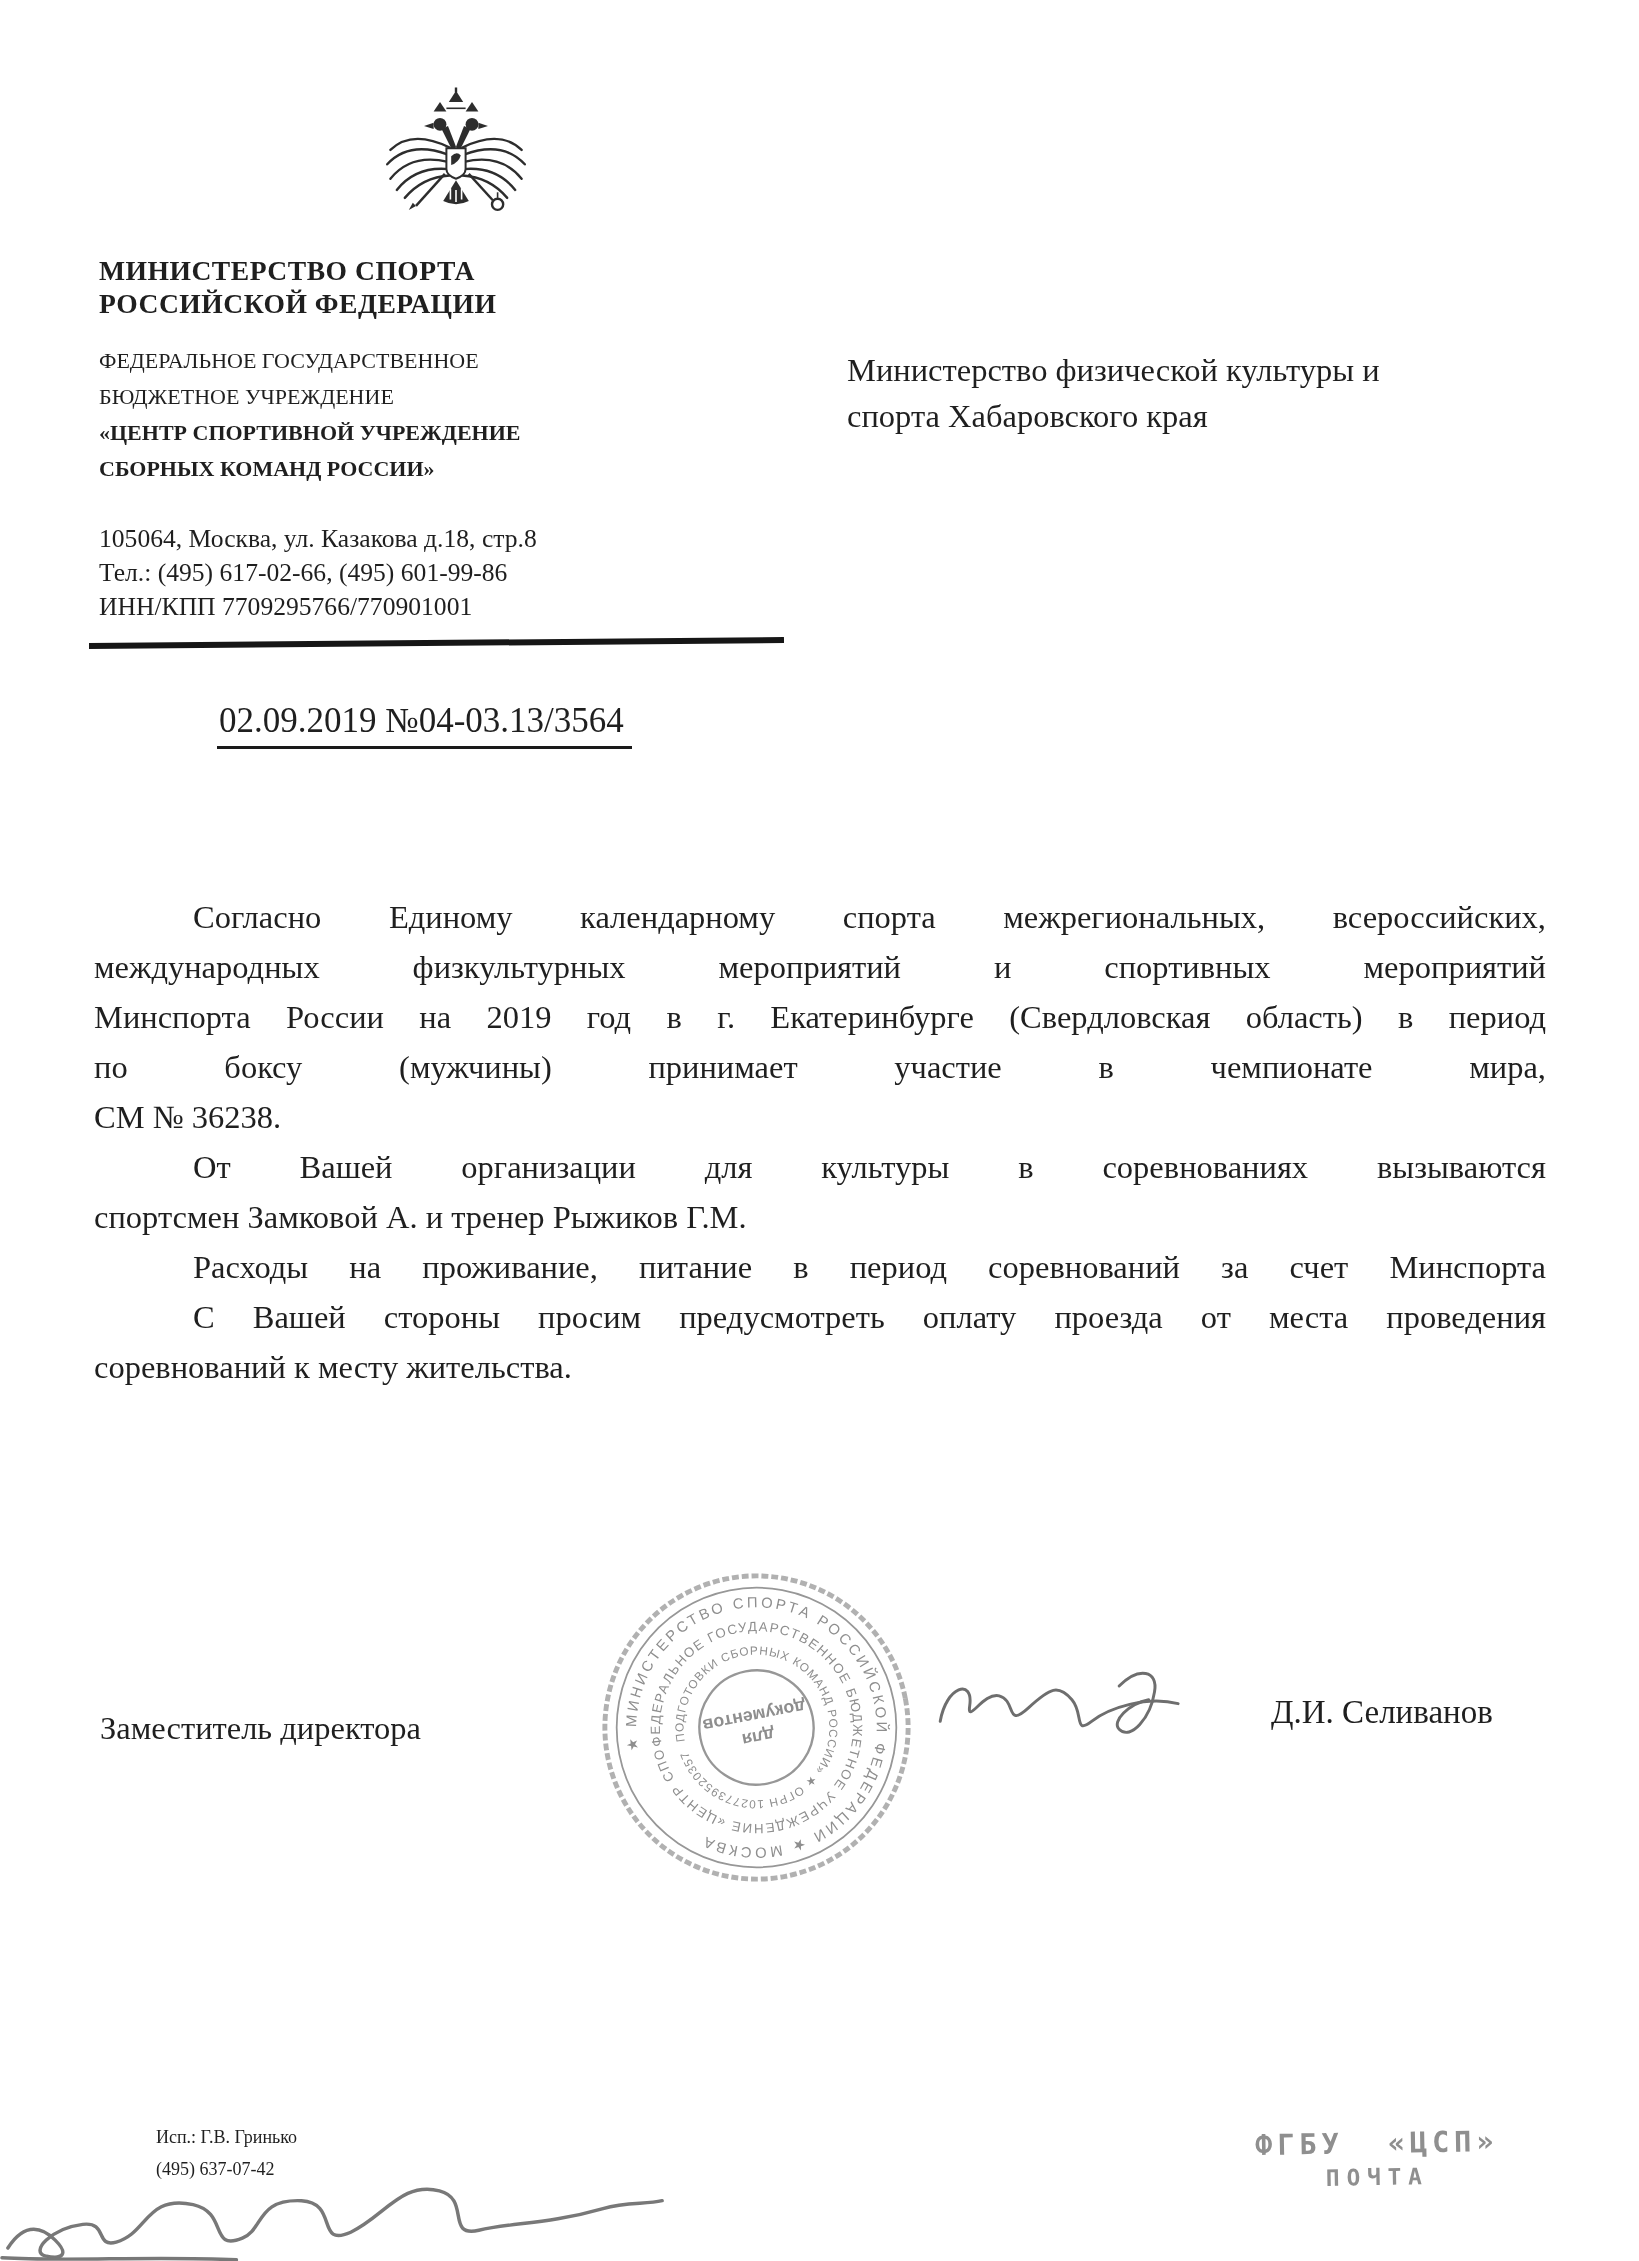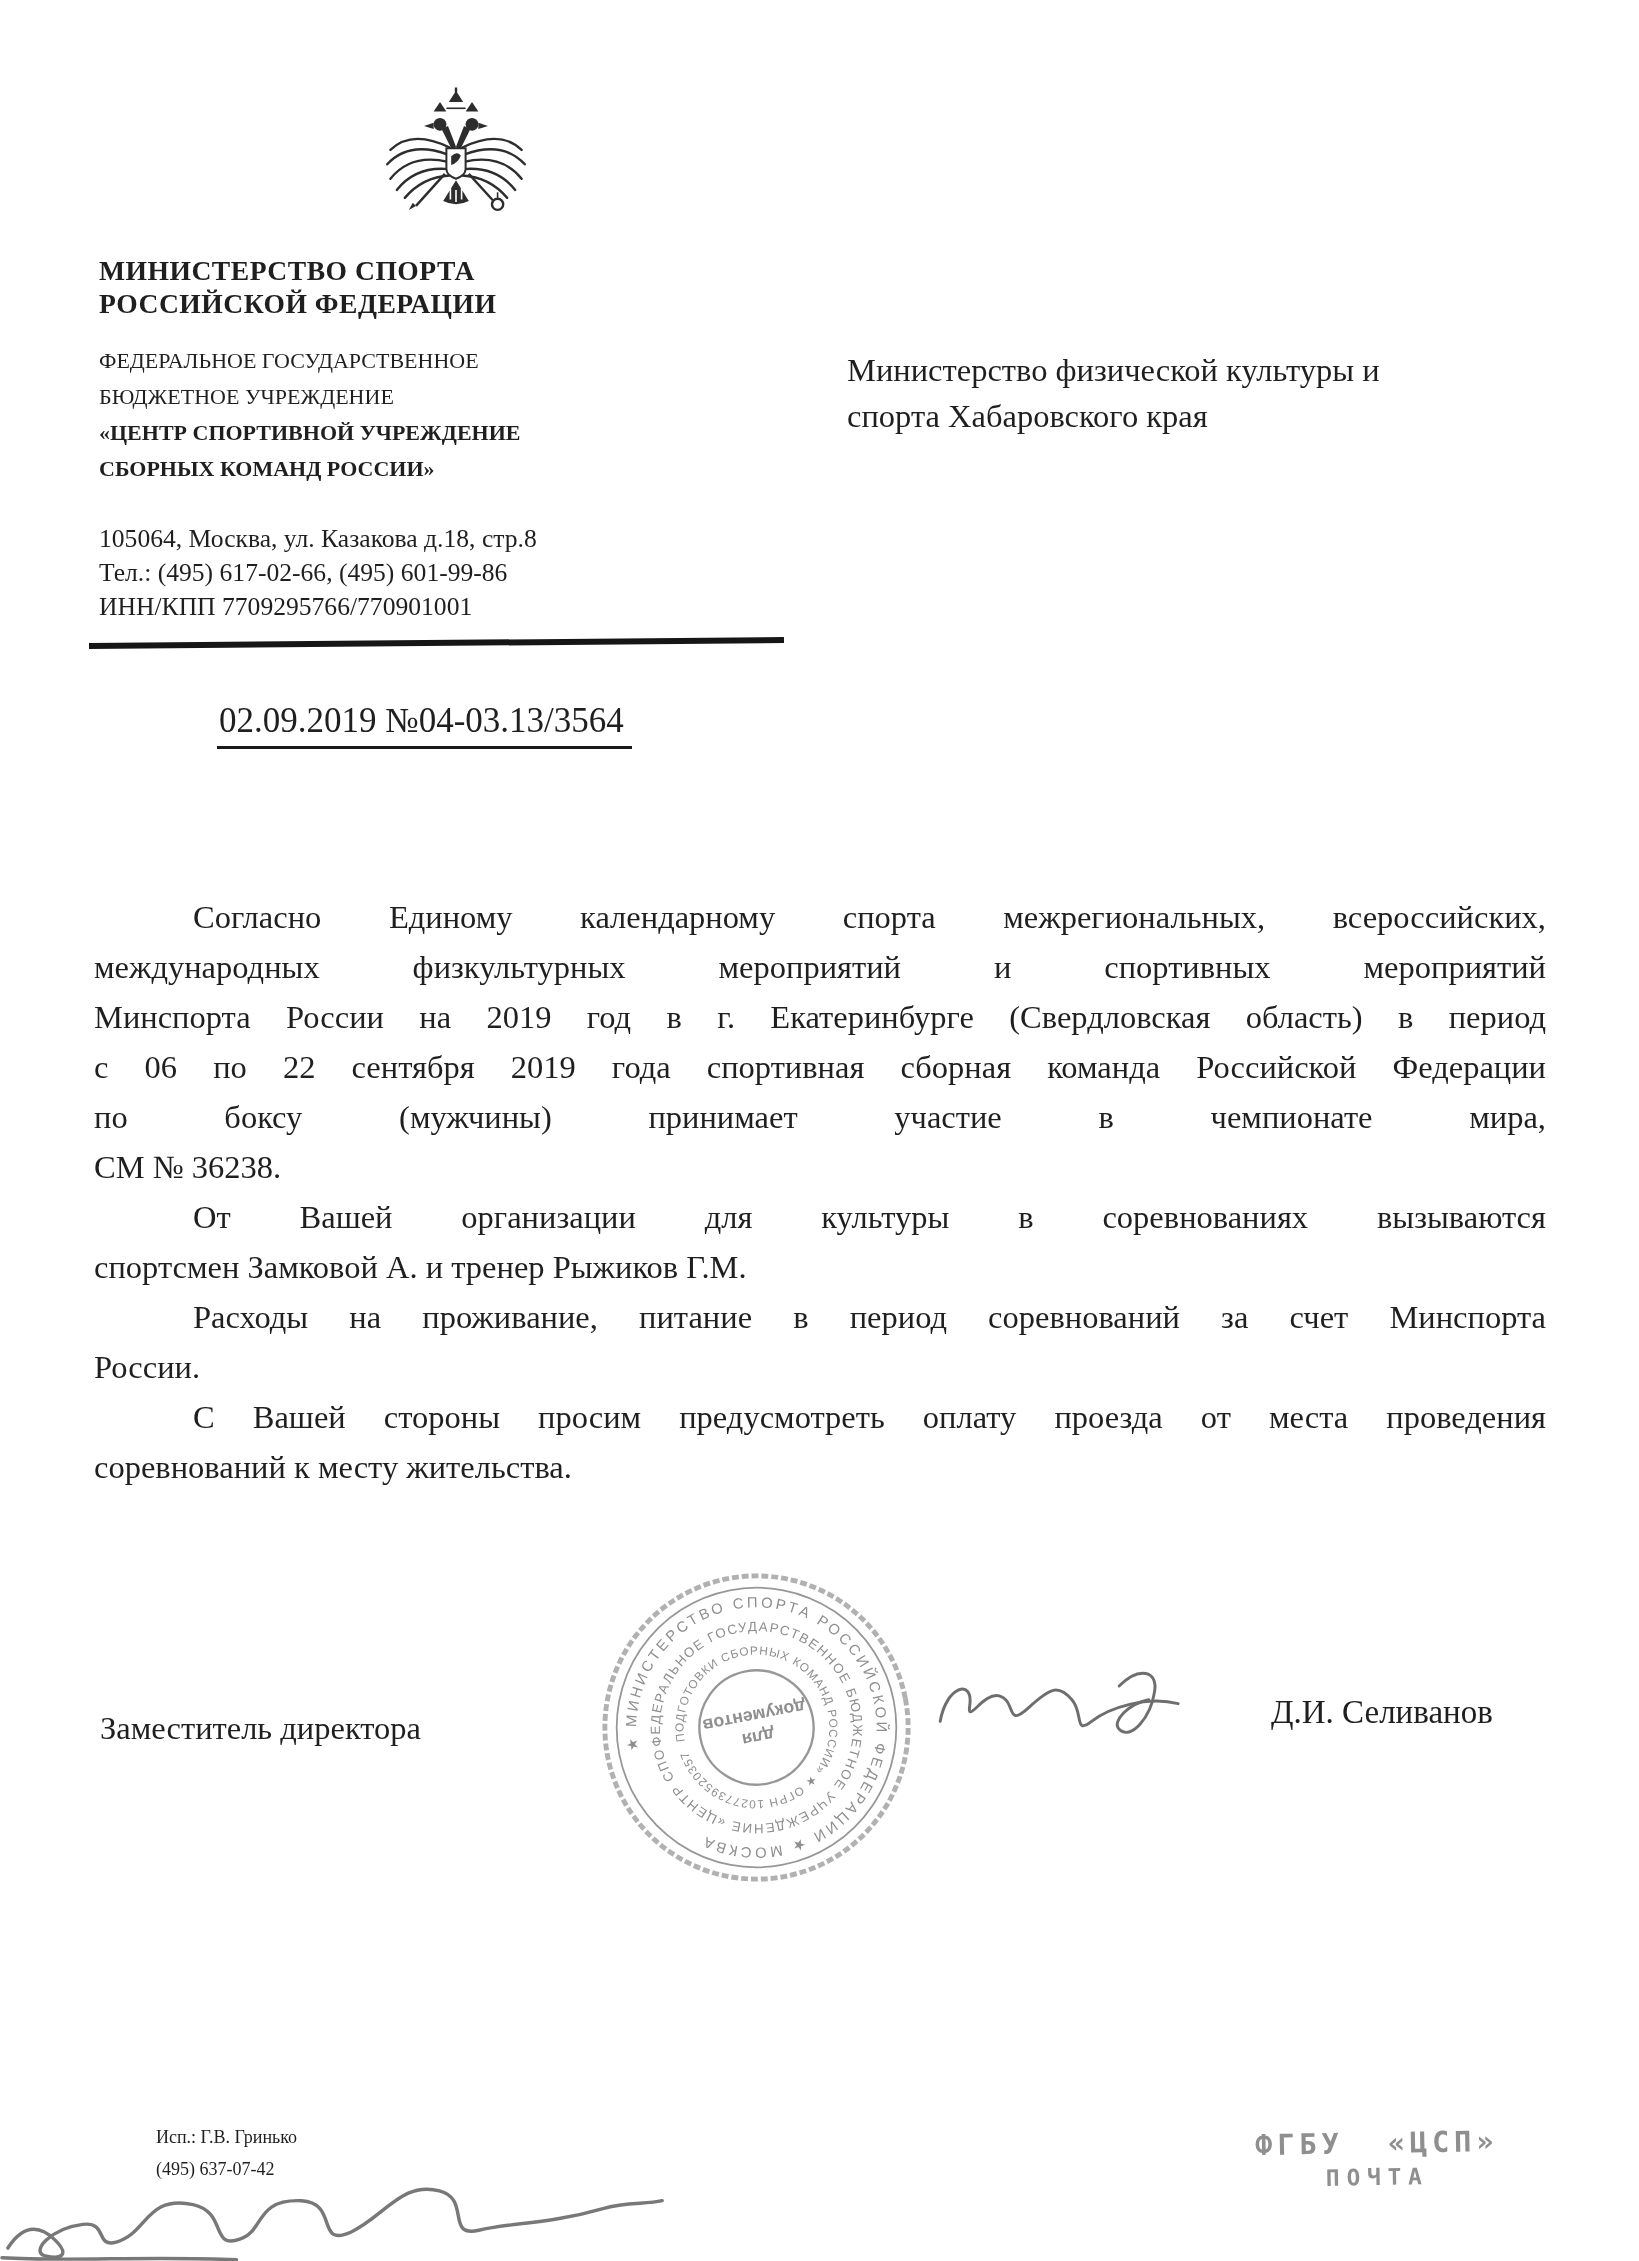--- a/index.html
+++ b/index.html
@@ -111,31 +111,29 @@
 
   <div class="abs ref">
     <span>02.09.2019 №04-03.13/3564</span>
   </div>
 
   <div class="abs body">
     <div class="para">
         <div class="body-line first">Согласно Единому календарному спорта межрегиональных, всероссийских,</div>
         <div class="body-line">международных физкультурных мероприятий и спортивных мероприятий</div>
         <div class="body-line">Минспорта России на 2019 год в г. Екатеринбурге (Свердловская область) в период</div>
-        <div class="body-line">с 06 по 22 сентября  2019 года спортивная сборная команда Российской Федерации</div>
         <div class="body-line">по боксу (мужчины) принимает участие в чемпионате мира,</div>
         <div class="body-line last">СМ № 36238.</div>
       </div>
     <div class="para">
         <div class="body-line first">От Вашей организации для культуры в соревнованиях вызываются</div>
         <div class="body-line last">спортсмен Замковой А. и тренер Рыжиков Г.М.</div>
       </div>
     <div class="para">
         <div class="body-line first">Расходы на проживание, питание в период соревнований за счет Минспорта</div>
-        <div class="body-line last">России.</div>
       </div>
     <div class="para">
         <div class="body-line first">С Вашей стороны просим предусмотреть оплату проезда от места проведения</div>
         <div class="body-line last">соревнований к месту жительства.</div>
       </div>
   </div>
 
   <div class="abs sig-title">Заместитель директора</div>
 
   <svg class="abs seal" viewBox="0 0 324 324" xmlns="http://www.w3.org/2000/svg" xmlns:xlink="http://www.w3.org/1999/xlink">

